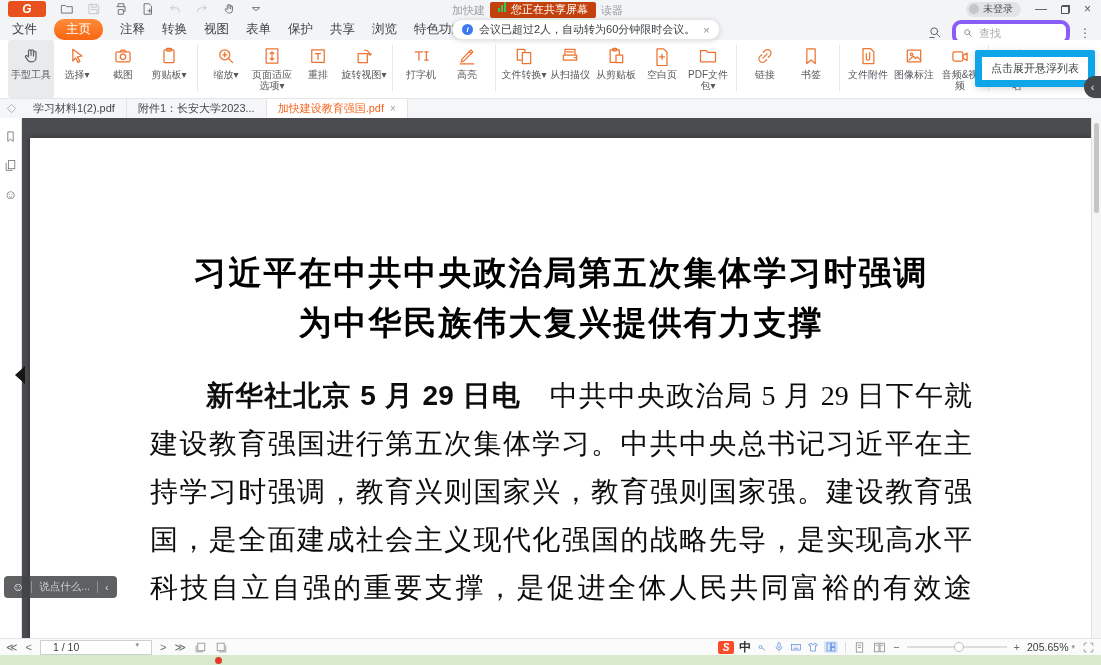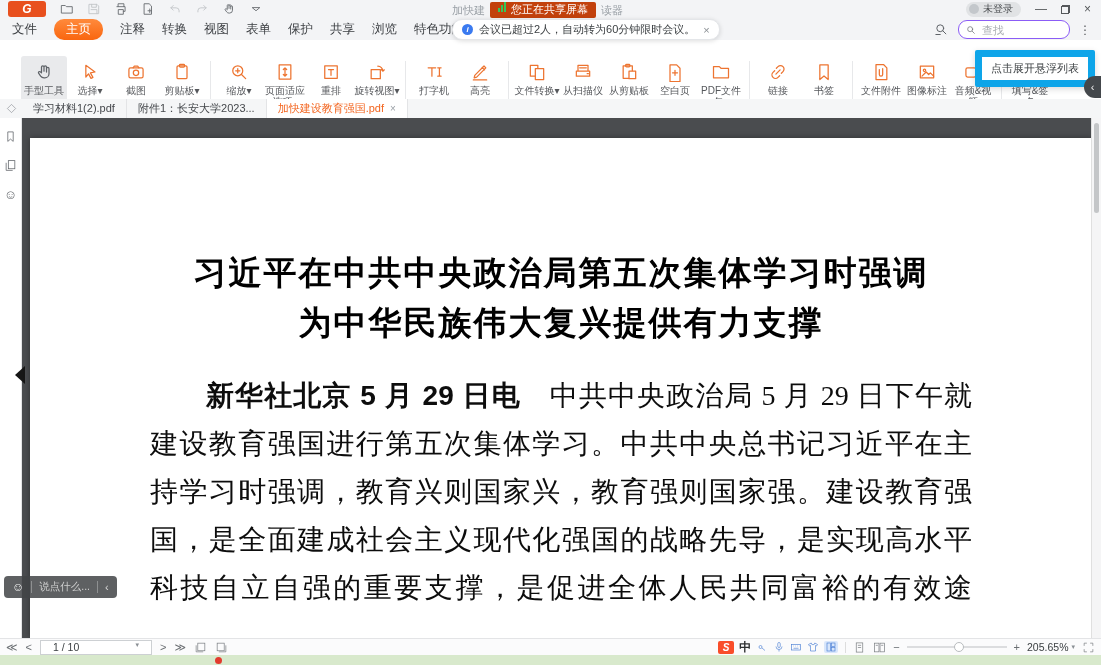--- a/index.html
+++ b/index.html
@@ -27,34 +27,34 @@
   .restore-box i{position:absolute;border:1px solid #55585b;width:6px;height:6px;display:block;}
   .restore-box i:nth-child(1){right:0;top:0;}
   .restore-box i:nth-child(2){left:0;bottom:0;background:#f3f4f6;}
 
   
   .menubar{position:absolute;top:18px;left:0;right:0;height:22px;background:#f3f4f6;display:flex;align-items:center;gap:17px;padding-left:12px;font-size:12.5px;color:#3b3e42;}
   .menu-item{cursor:default;white-space:nowrap;}
   .menu-item.active{background:linear-gradient(#ff8a3c,#f9660f);color:#fff;border-radius:10px;padding:2px 12px;}
   .menu-right{position:absolute;right:10px;top:20px;display:flex;align-items:center;gap:9px;}
   .menu-right svg{width:15px;height:15px;stroke:#5f6368;fill:none;stroke-width:1.6;stroke-linecap:round;}
-  .search-pill{width:96px;height:17px;border:1px solid #8b5cf6;border-radius:9px;background:#fff;display:flex;align-items:center;gap:4px;padding:0 7px;}
+  .search-pill{width:96px;height:17px;border:4px solid #8b5cf6;border-radius:9px;background:#fff;display:flex;align-items:center;gap:4px;padding:0 7px;}
   .search-pill input{border:none;outline:none;width:64px;font-size:11px;color:#333;background:transparent;}
   .search-pill input::placeholder{color:#a9adb2;}
   .more-glyph{font-size:12px;color:#55585b;}
 
   
   .toast{position:absolute;left:452px;top:19px;height:19px;background:#fff;border:1px solid #e4e6e9;border-radius:10px;
          box-shadow:0 1px 5px rgba(0,0,0,.14);display:flex;align-items:center;gap:6px;padding:0 9px;z-index:40;}
   .toast .info{width:11px;height:11px;border-radius:50%;background:#3a7af0;color:#fff;font-size:8px;font-weight:bold;display:flex;align-items:center;justify-content:center;font-style:italic;}
   .toast .txt{font-size:11px;color:#3c4043;white-space:nowrap;}
   .toast .cl{font-size:11px;color:#8a8f94;margin-left:2px;}
 
   
-  .ribbon{position:absolute;top:56px;left:0;right:0;height:58px;background:#fff;border-bottom:1px solid #e4e5e7;display:flex;align-items:flex-start;padding-left:21px;}
+  .ribbon{position:absolute;top:40px;left:0;right:0;height:58px;background:#fff;border-bottom:1px solid #e4e5e7;display:flex;align-items:flex-start;padding-left:8px;}
   .rgroup{display:flex;}
   .rdiv{width:1px;background:#e7e8ea;height:46px;margin:5px 5px 0 5px;}
   .rbtn{width:46px;display:flex;flex-direction:column;align-items:center;gap:3px;padding-top:6px;height:52px;border-radius:3px;cursor:default;}
   .rbtn.sel{background:#e9eaec;}
   .rbtn svg{width:20px;height:20px;stroke:#ed7430;fill:none;stroke-width:1.5;stroke-linecap:round;stroke-linejoin:round;flex:none;}
   .rbtn svg.gray{stroke:#5f6368;}
   .rlabel{font-size:10px;line-height:11px;color:#56585c;text-align:center;width:46px;word-break:break-all;}
   .ribbon-tooltip{position:absolute;right:6px;top:50px;background:#fff;border:7px solid #0ea5e9;border-radius:2px;padding:4px 9px;font-size:11px;color:#3c4043;box-shadow:0 2px 6px rgba(0,0,0,.15);z-index:45;white-space:nowrap;}
   .ribbon-handle{position:absolute;right:0;top:76px;width:17px;height:22px;background:#44484c;border-radius:11px 0 0 11px;color:#eee;display:flex;align-items:center;justify-content:center;font-size:11px;z-index:46;}
 

